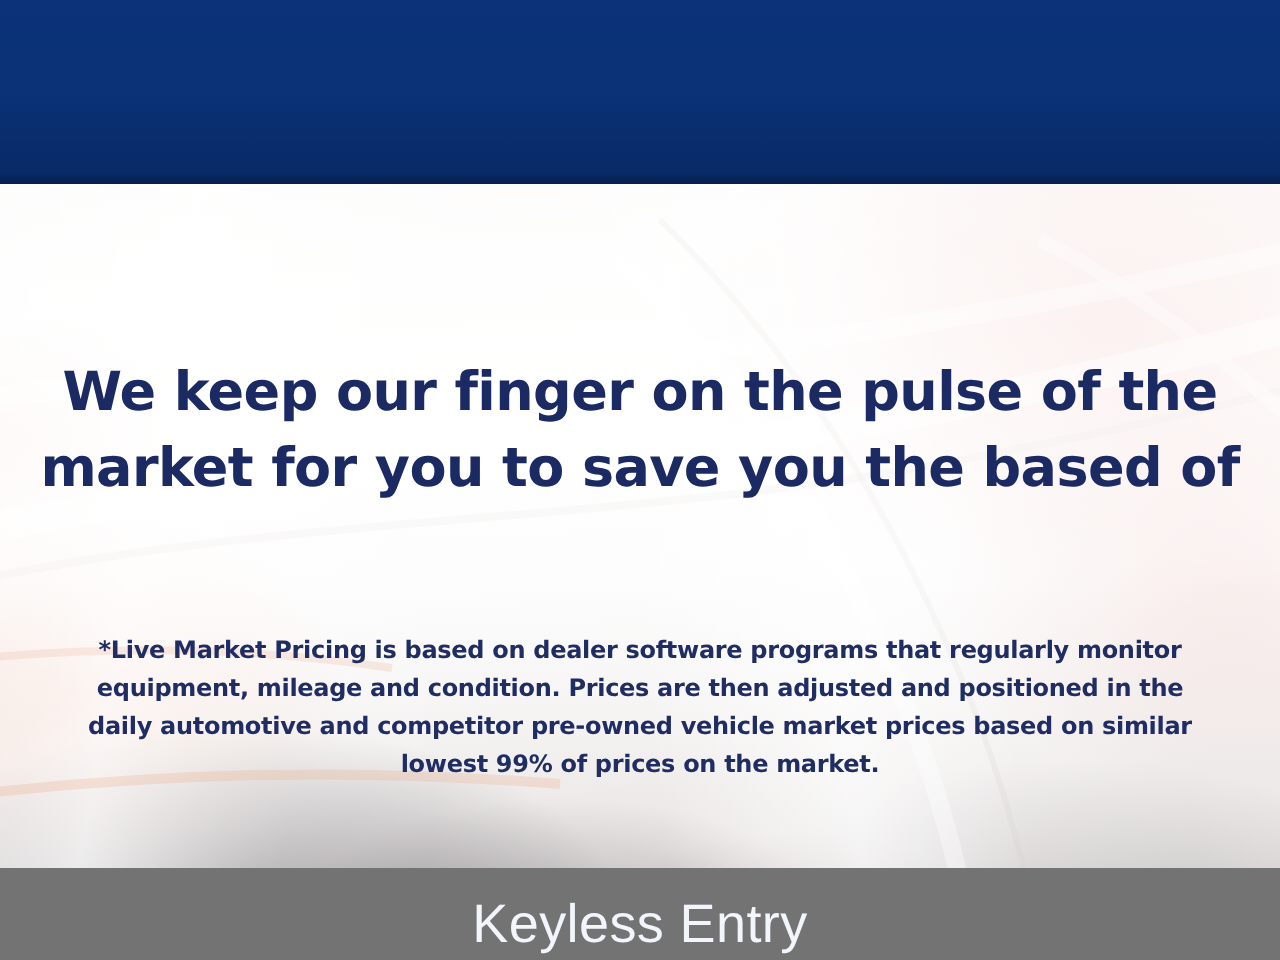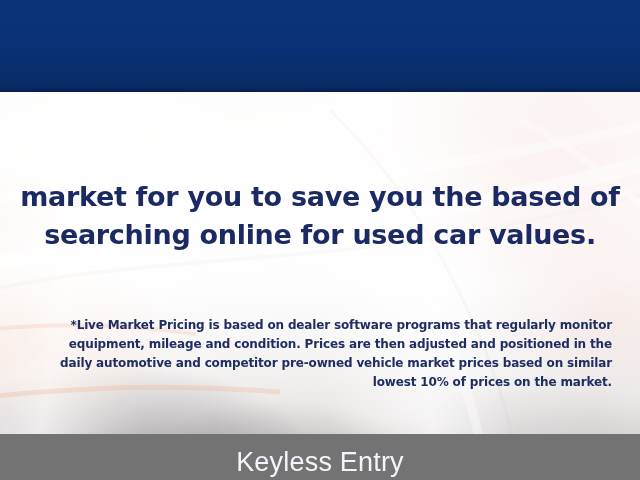--- a/index.html
+++ b/index.html
@@ -154,21 +154,21 @@
   }
   .headline .ln { display: block; white-space: nowrap; }
 
   
   .fineprint {
     position: absolute;
     left: 28px;
     top: 316px;
     width: 584px;
     z-index: 4;
-    text-align: right;
+    text-align: center;
     color: #1f2d63;
     font-family: "DejaVu Sans", sans-serif;
     font-weight: bold;
     font-size: 12px;
     line-height: 19px;
     letter-spacing: -0.15px;
   }
   .fineprint .ln { display: block; white-space: nowrap; }
 
   
@@ -218,28 +218,28 @@
   </div>
   <div class="bg-layer bg-veil"></div>
 
   <div class="header-band"></div>
   <div class="header-title">
     <span>Live Market Pricing</span>
       <span class="star">*</span>
   </div>
 
   <div class="headline">
+    <span class="ln">We keep our finger on the pulse of the</span>
     <span class="ln">market for you to save you the based of</span>
-    <span class="ln">searching online for used car values.</span>
   </div>
 
   <div class="fineprint">
     <span class="ln">*Live Market Pricing is based on dealer software programs that regularly monitor</span>
     <span class="ln">equipment, mileage and condition. Prices are then adjusted and positioned in the</span>
     <span class="ln">daily automotive and competitor pre-owned vehicle market prices based on similar</span>
-    <span class="ln">lowest 10% of prices on the market.</span>
+    <span class="ln">lowest 99% of prices on the market.</span>
   </div>
 
   <div class="footer-band">
     <span class="footer-label">Keyless Entry</span>
   </div>
 
 </div>
 
 </body></html>

